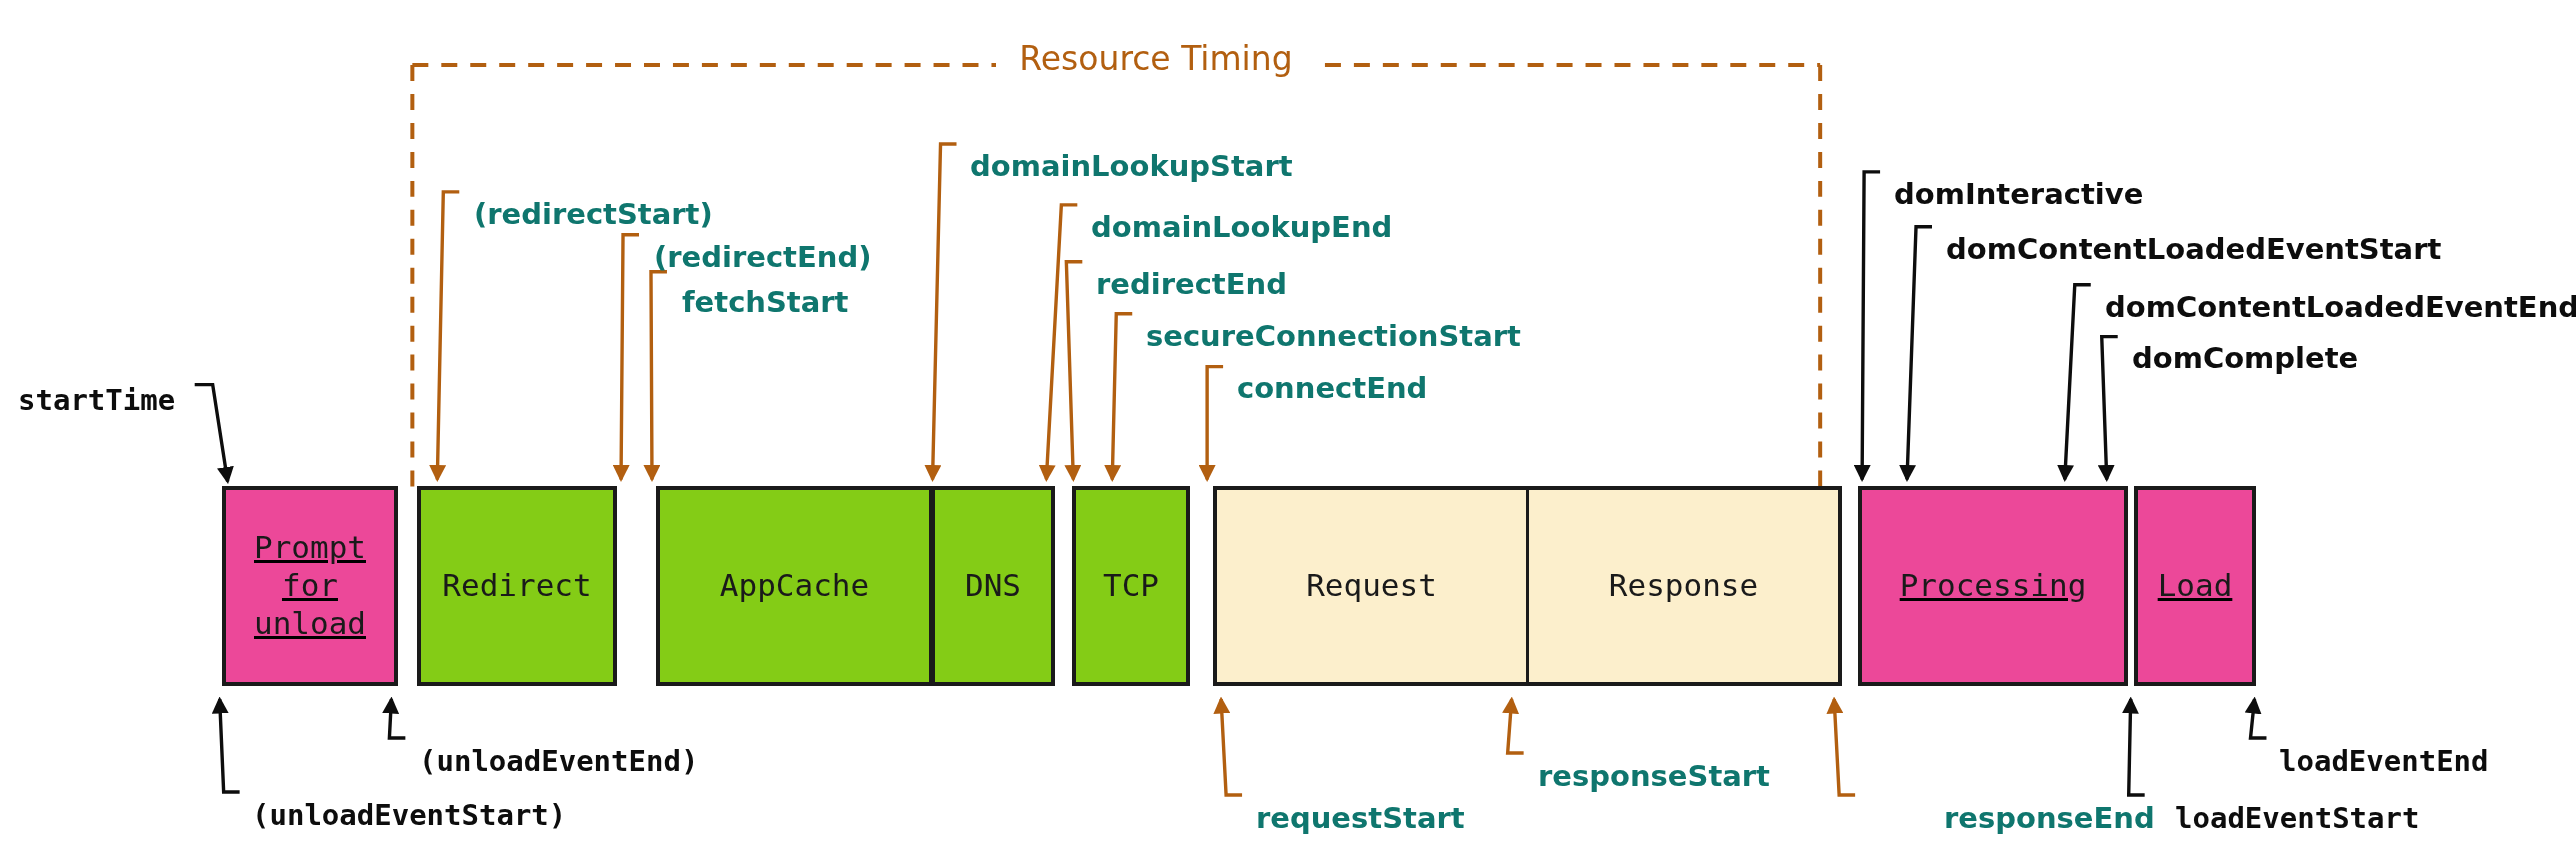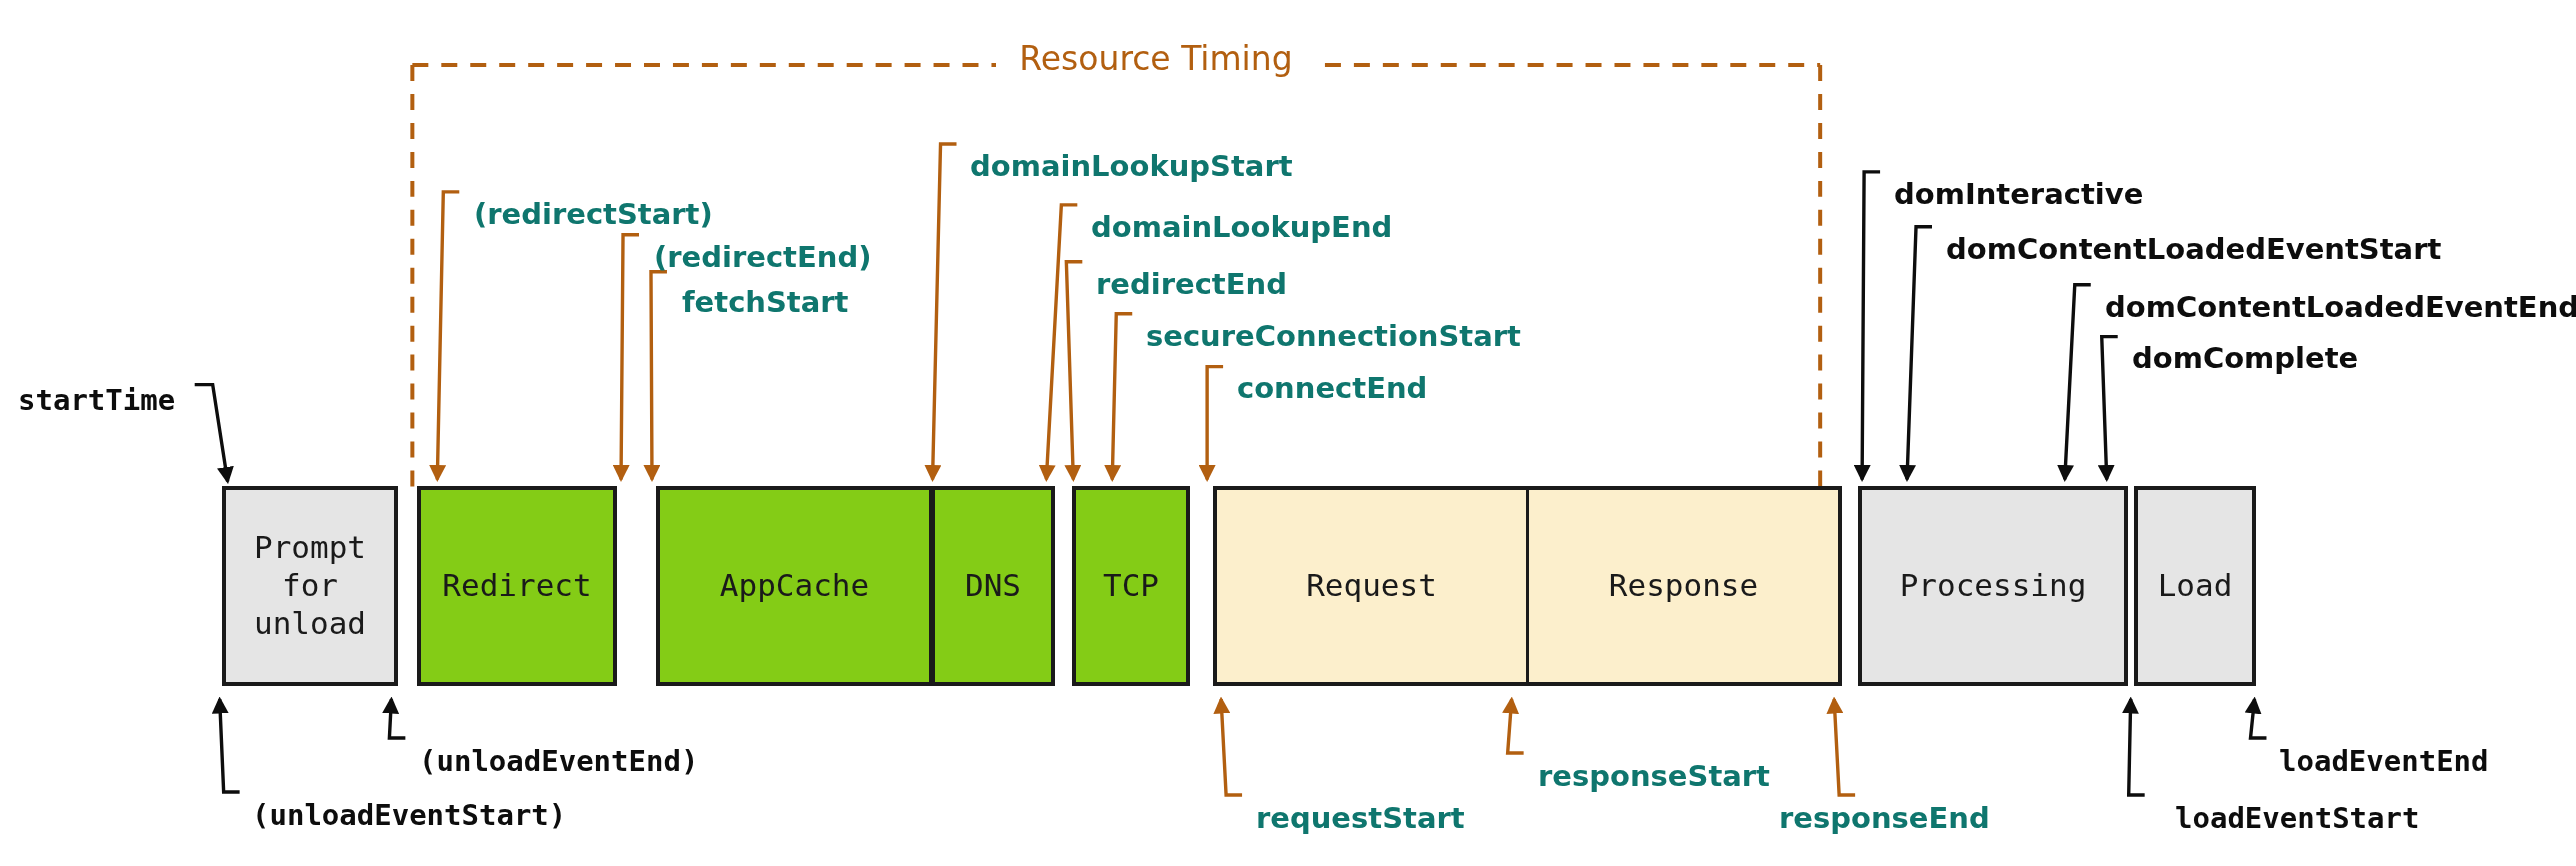--- a/index.html
+++ b/index.html
@@ -28,21 +28,21 @@
   
   .phase-box {
     position: absolute;
     box-sizing: border-box;
     border: 4px solid #1a1a1a;
     display: flex;
     align-items: center;
     justify-content: center;
     text-align: center;
   }
-  .phase-box.blue  { background: #e5e5e5; }
+  .phase-box.blue  { background: #ec4899; text-decoration: underline; }
   .phase-box.cream { background: #84cc16; }
   .phase-label {
     font-family: "DejaVu Sans Mono", "Liberation Mono", monospace;
     font-size: 31px;
     color: #1a1a1a;
     line-height: 1.22;
     letter-spacing: 0px;
     white-space: pre-line;
   }
   
@@ -179,20 +179,20 @@
       <div class="callout orange sans" style="left: 1146px; top: 322px;">secureConnectionStart</div>
       <div class="callout orange sans" style="left: 1237px; top: 374px;">connectEnd</div>
       <div class="callout black sans" style="left: 1894px; top: 180px;">domInteractive</div>
       <div class="callout black sans" style="left: 1946px; top: 235px;">domContentLoadedEventStart</div>
       <div class="callout black sans" style="left: 2105px; top: 293px;">domContentLoadedEventEnd</div>
       <div class="callout black sans" style="left: 2132px; top: 344px;">domComplete</div>
       <div class="callout black mono" style="left: 252px; top: 801px;">(unloadEventStart)</div>
       <div class="callout black mono" style="left: 419px; top: 747px;">(unloadEventEnd)</div>
       <div class="callout orange sans" style="left: 1256px; top: 804px;">requestStart</div>
       <div class="callout orange sans" style="left: 1538px; top: 762px;">responseStart</div>
-      <div class="callout orange sans" style="left: 1779px; top: 804px;">responseEnd</div>
+      <div class="callout orange sans" style="left: 1944px; top: 804px;">responseEnd</div>
       <div class="callout black mono" style="left: 2159px; top: 804px; margin-left: 16px;">loadEventStart</div>
       <div class="callout black mono" style="left: 2279px; top: 747px;">loadEventEnd</div>
       <div class="callout black mono" style="left: 18px; top: 386px;">startTime</div>
     </div>
 
 </div>
 
 
 </body></html>

